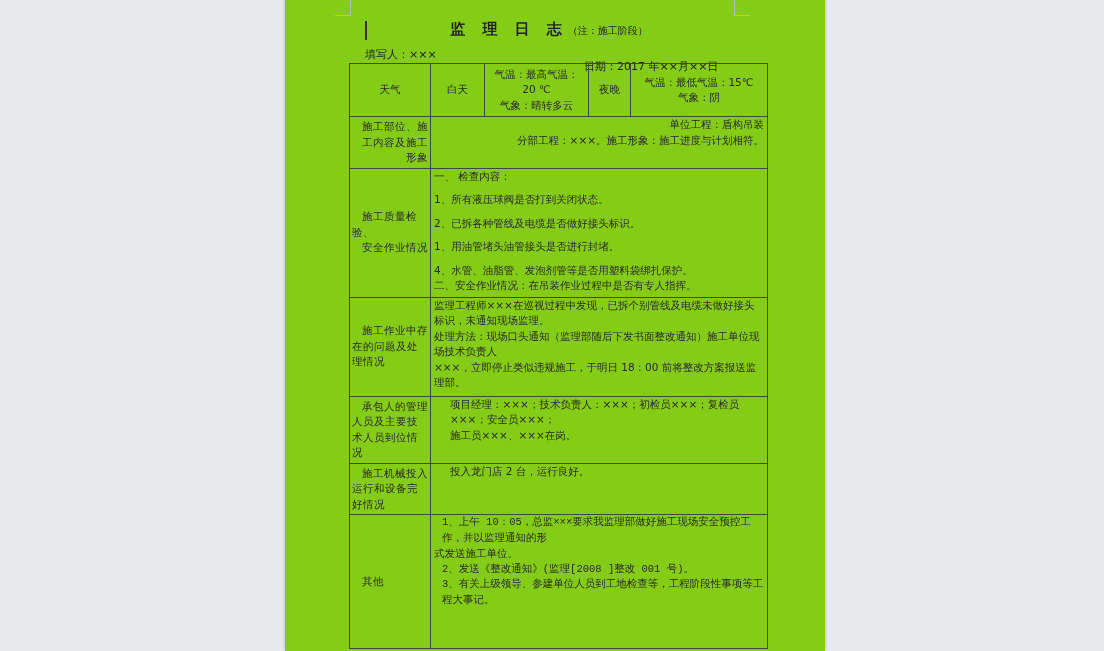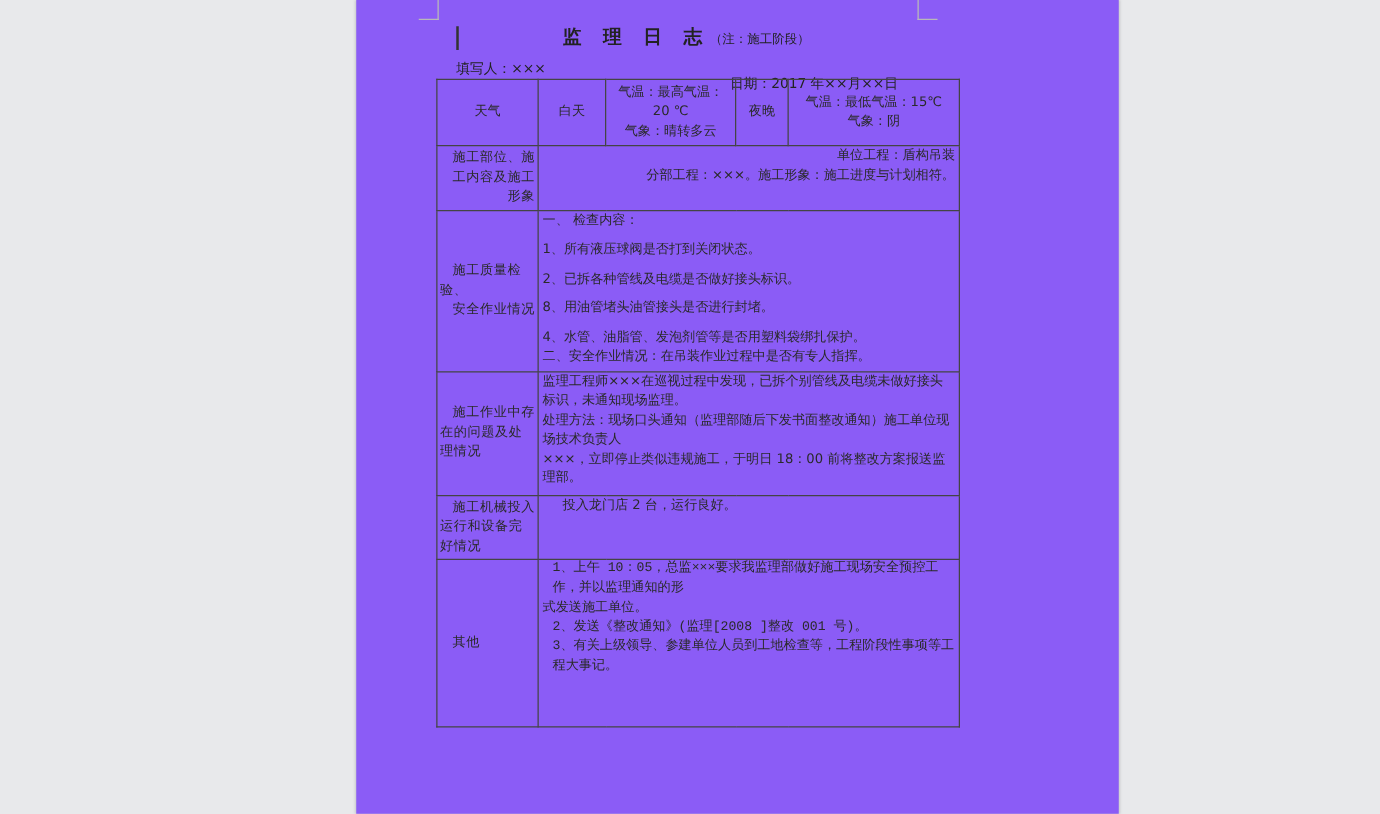--- a/index.html
+++ b/index.html
@@ -11,23 +11,24 @@
       color: #222;
     }
     .workspace {
       position: absolute; left: 0; top: 0;
       width: 1104px; height: 651px;
       background: #e8e9eb;
     }
     .page {
       position: absolute;
       left: 285px; top: 0;
-      width: 610px; height: 651px;
-      background: #8b5cf6;
+      width: 520px; height: 651px;
+      background: #84cc16;
       box-shadow: -1px 0 2px #c8c9cb, 1px 0 2px #c8c9cb;
+      padding-left: 20px;
     }
     .corner {
       position: absolute; width: 15px; height: 15px;
       border-color: #b9b9b9; border-style: solid; border-width: 0;
     }
     .corner.tl { left: 50px; top: 0; border-right-width: 1px; border-bottom-width: 1px; }
     .corner.tr { left: 449px; top: 0; border-left-width: 1px; border-bottom-width: 1px; }
     .cursor {
       position: absolute; left: 80px; top: 21px;
       width: 2px; height: 19px; background: #333;
@@ -139,35 +140,42 @@
 
       <tr class="row-quality">
         <td class="label">
           <span class="line">施工质量检验、</span>
           <span class="line">安全作业情况</span>
         </td>
         <td colspan="4">
           <span class="line">一、    检查内容：</span>
           <span class="line gap">1、所有液压球阀是否打到关闭状态。</span>
           <span class="line gap">2、已拆各种管线及电缆是否做好接头标识。</span>
-          <span class="line gap">8、用油管堵头油管接头是否进行封堵。</span>
+          <span class="line gap">1、用油管堵头油管接头是否进行封堵。</span>
           <span class="line gap">4、水管、油脂管、发泡剂管等是否用塑料袋绑扎保护。</span>
           <span class="line">二、安全作业情况：在吊装作业过程中是否有专人指挥。</span>
         </td>
       </tr>
 
       <tr class="row-issue">
         <td class="label">施工作业中存在的问题及处理情况</td>
         <td colspan="4">
           <span class="line">监理工程师×××在巡视过程中发现，已拆个别管线及电缆未做好接头标识，未通知现场监理。</span>
           <span class="line">处理方法：现场口头通知（监理部随后下发书面整改通知）施工单位现场技术负责人</span>
           <span class="line">×××，立即停止类似违规施工，于明日 18：00 前将整改方案报送监理部。</span>
         </td>
       </tr>
 
+      <tr class="row-staff">
+        <td class="label">承包人的管理人员及主要技术人员到位情况</td>
+        <td colspan="4">
+          <span class="line ind1">项目经理：×××；技术负责人：×××；初检员×××；复检员×××；安全员×××；</span>
+          <span class="line ind1">施工员×××、×××在岗。</span>
+        </td>
+      </tr>
 
       <tr class="row-equip">
         <td class="label">施工机械投入运行和设备完好情况</td>
         <td colspan="4">
           <span class="line ind1">投入龙门店 2 台，运行良好。</span>
         </td>
       </tr>
 
       <tr class="row-other">
         <td class="label">其他</td>

